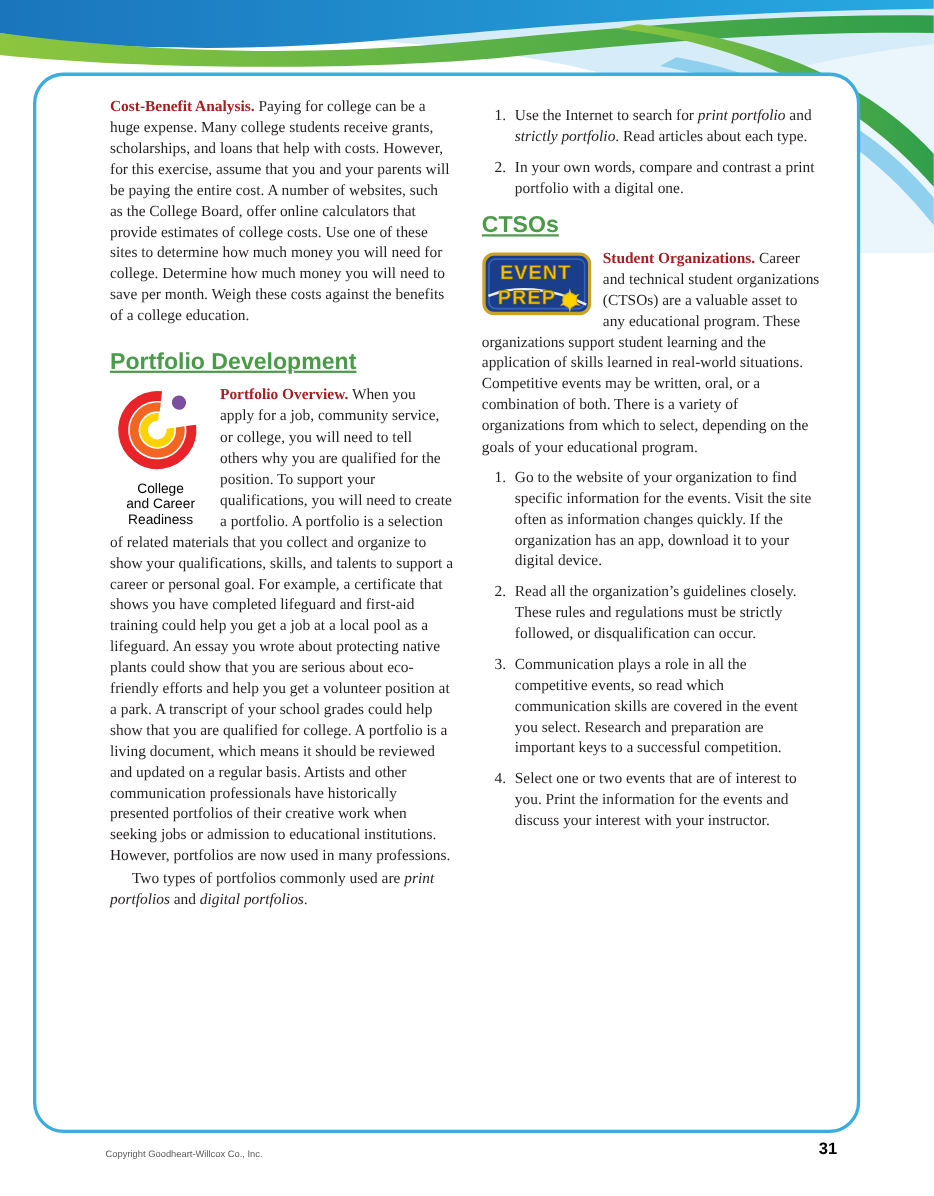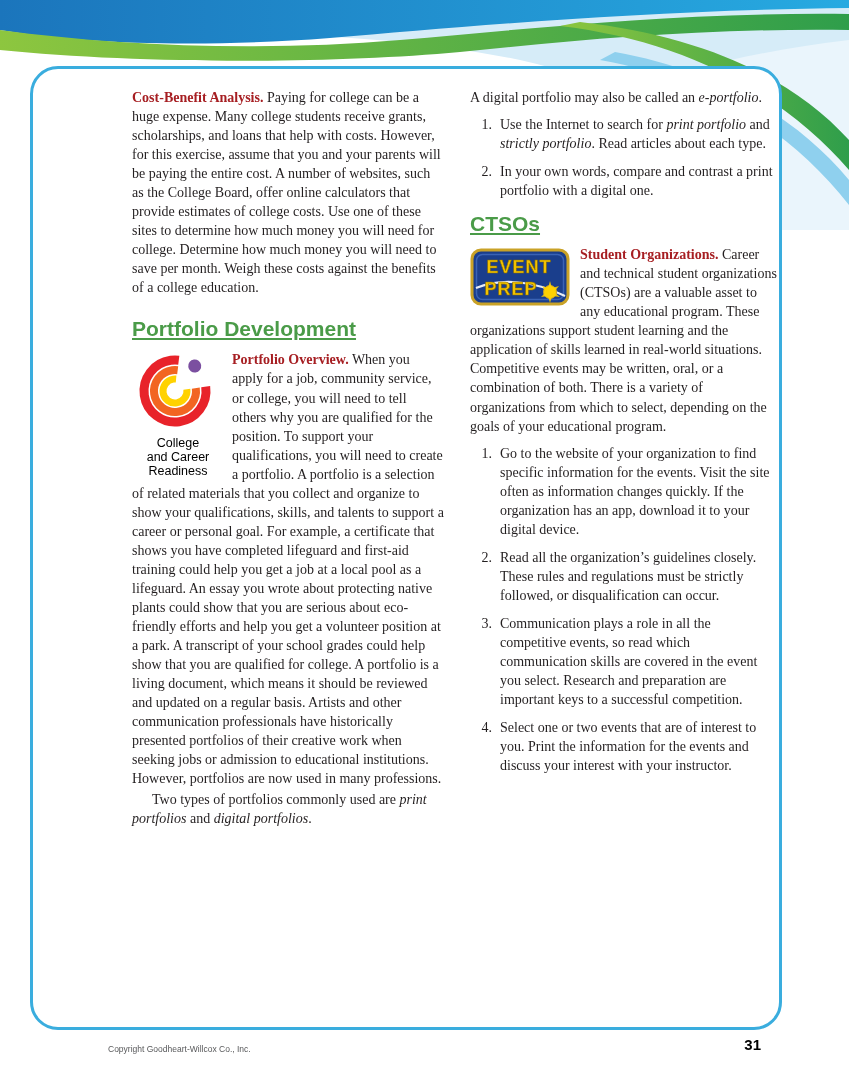--- a/index.html
+++ b/index.html
@@ -20,21 +20,21 @@
     top: 66px;
     width: 752px;
     height: 964px;
     background: #ffffff;
     border: 3px solid #3aadde;
     border-radius: 28px;
     z-index: 2;
   }
   .content {
     position: absolute;
-    left: 132px;
+    left: 100px;
     top: 88px;
     z-index: 3;
     display: grid;
     grid-template-columns: 312px 310px;
     column-gap: 26px;
     font-size: 14px;
     line-height: 1.36;
   }
   p { margin: 0; }
   .lead { font-weight: bold; color: #a61e22; }
@@ -72,21 +72,21 @@
     margin: 3px 10px 4px 0;
   }
 
   .num-list { margin: 8px 0 0 4px; }
   .num-item { display: flex; margin-bottom: 9px; }
   .num-item .num { width: 18px; min-width: 18px; text-align: right; margin-right: 8px; }
   .num-item .txt { flex: 1; }
 
   .footer-copyright {
     position: absolute;
-    left: 108px;
+    left: 96px;
     top: 1044px;
     z-index: 3;
     font-family: "Liberation Sans", sans-serif;
     font-size: 8.5px;
     color: #58595b;
   }
   .footer-pagenum {
     position: absolute;
     right: 88px;
     top: 1036px;
@@ -153,23 +153,20 @@
           <span class="lead">Portfolio Overview.</span><span> When you apply for a job, community service, or college, you will need to tell others why you are qualified for the position. To support your qualifications, you will need to create a portfolio. A portfolio is a selection of related materials that you collect and organize to show your qualifications, skills, and talents to support a career or personal goal. For example, a certificate that shows you have completed lifeguard and first-aid training could help you get a job at a local pool as a lifeguard. An essay you wrote about protecting native plants could show that you are serious about eco-friendly efforts and help you get a volunteer position at a park. A transcript of your school grades could help show that you are qualified for college. A portfolio is a living document, which means it should be reviewed and updated on a regular basis. Artists and other communication professionals have historically presented portfolios of their creative work when seeking jobs or admission to educational institutions. However, portfolios are now used in many professions.</span>
         </p>
       </div>
 
       <p class="indent para-space">
         <span>Two types of portfolios commonly used are </span><span class="it">print portfolios</span><span> and </span><span class="it">digital portfolios</span><span>.</span>
       </p>
     </div>
 
     <div class="col">
-      <p>
-        <span>A digital portfolio may also be called an </span><span class="it">e-portfolio</span><span>.</span>
-      </p>
 
       <div class="num-list">
         <div class="num-item">
           <span class="num">1.</span>
           <span class="txt">
             <span>Use the Internet to search for </span><span class="it">print portfolio</span><span> and </span><span class="it">strictly portfolio</span><span>. Read articles about each type.</span>
           </span>
         </div>
         <div class="num-item">
           <span class="num">2.</span>

